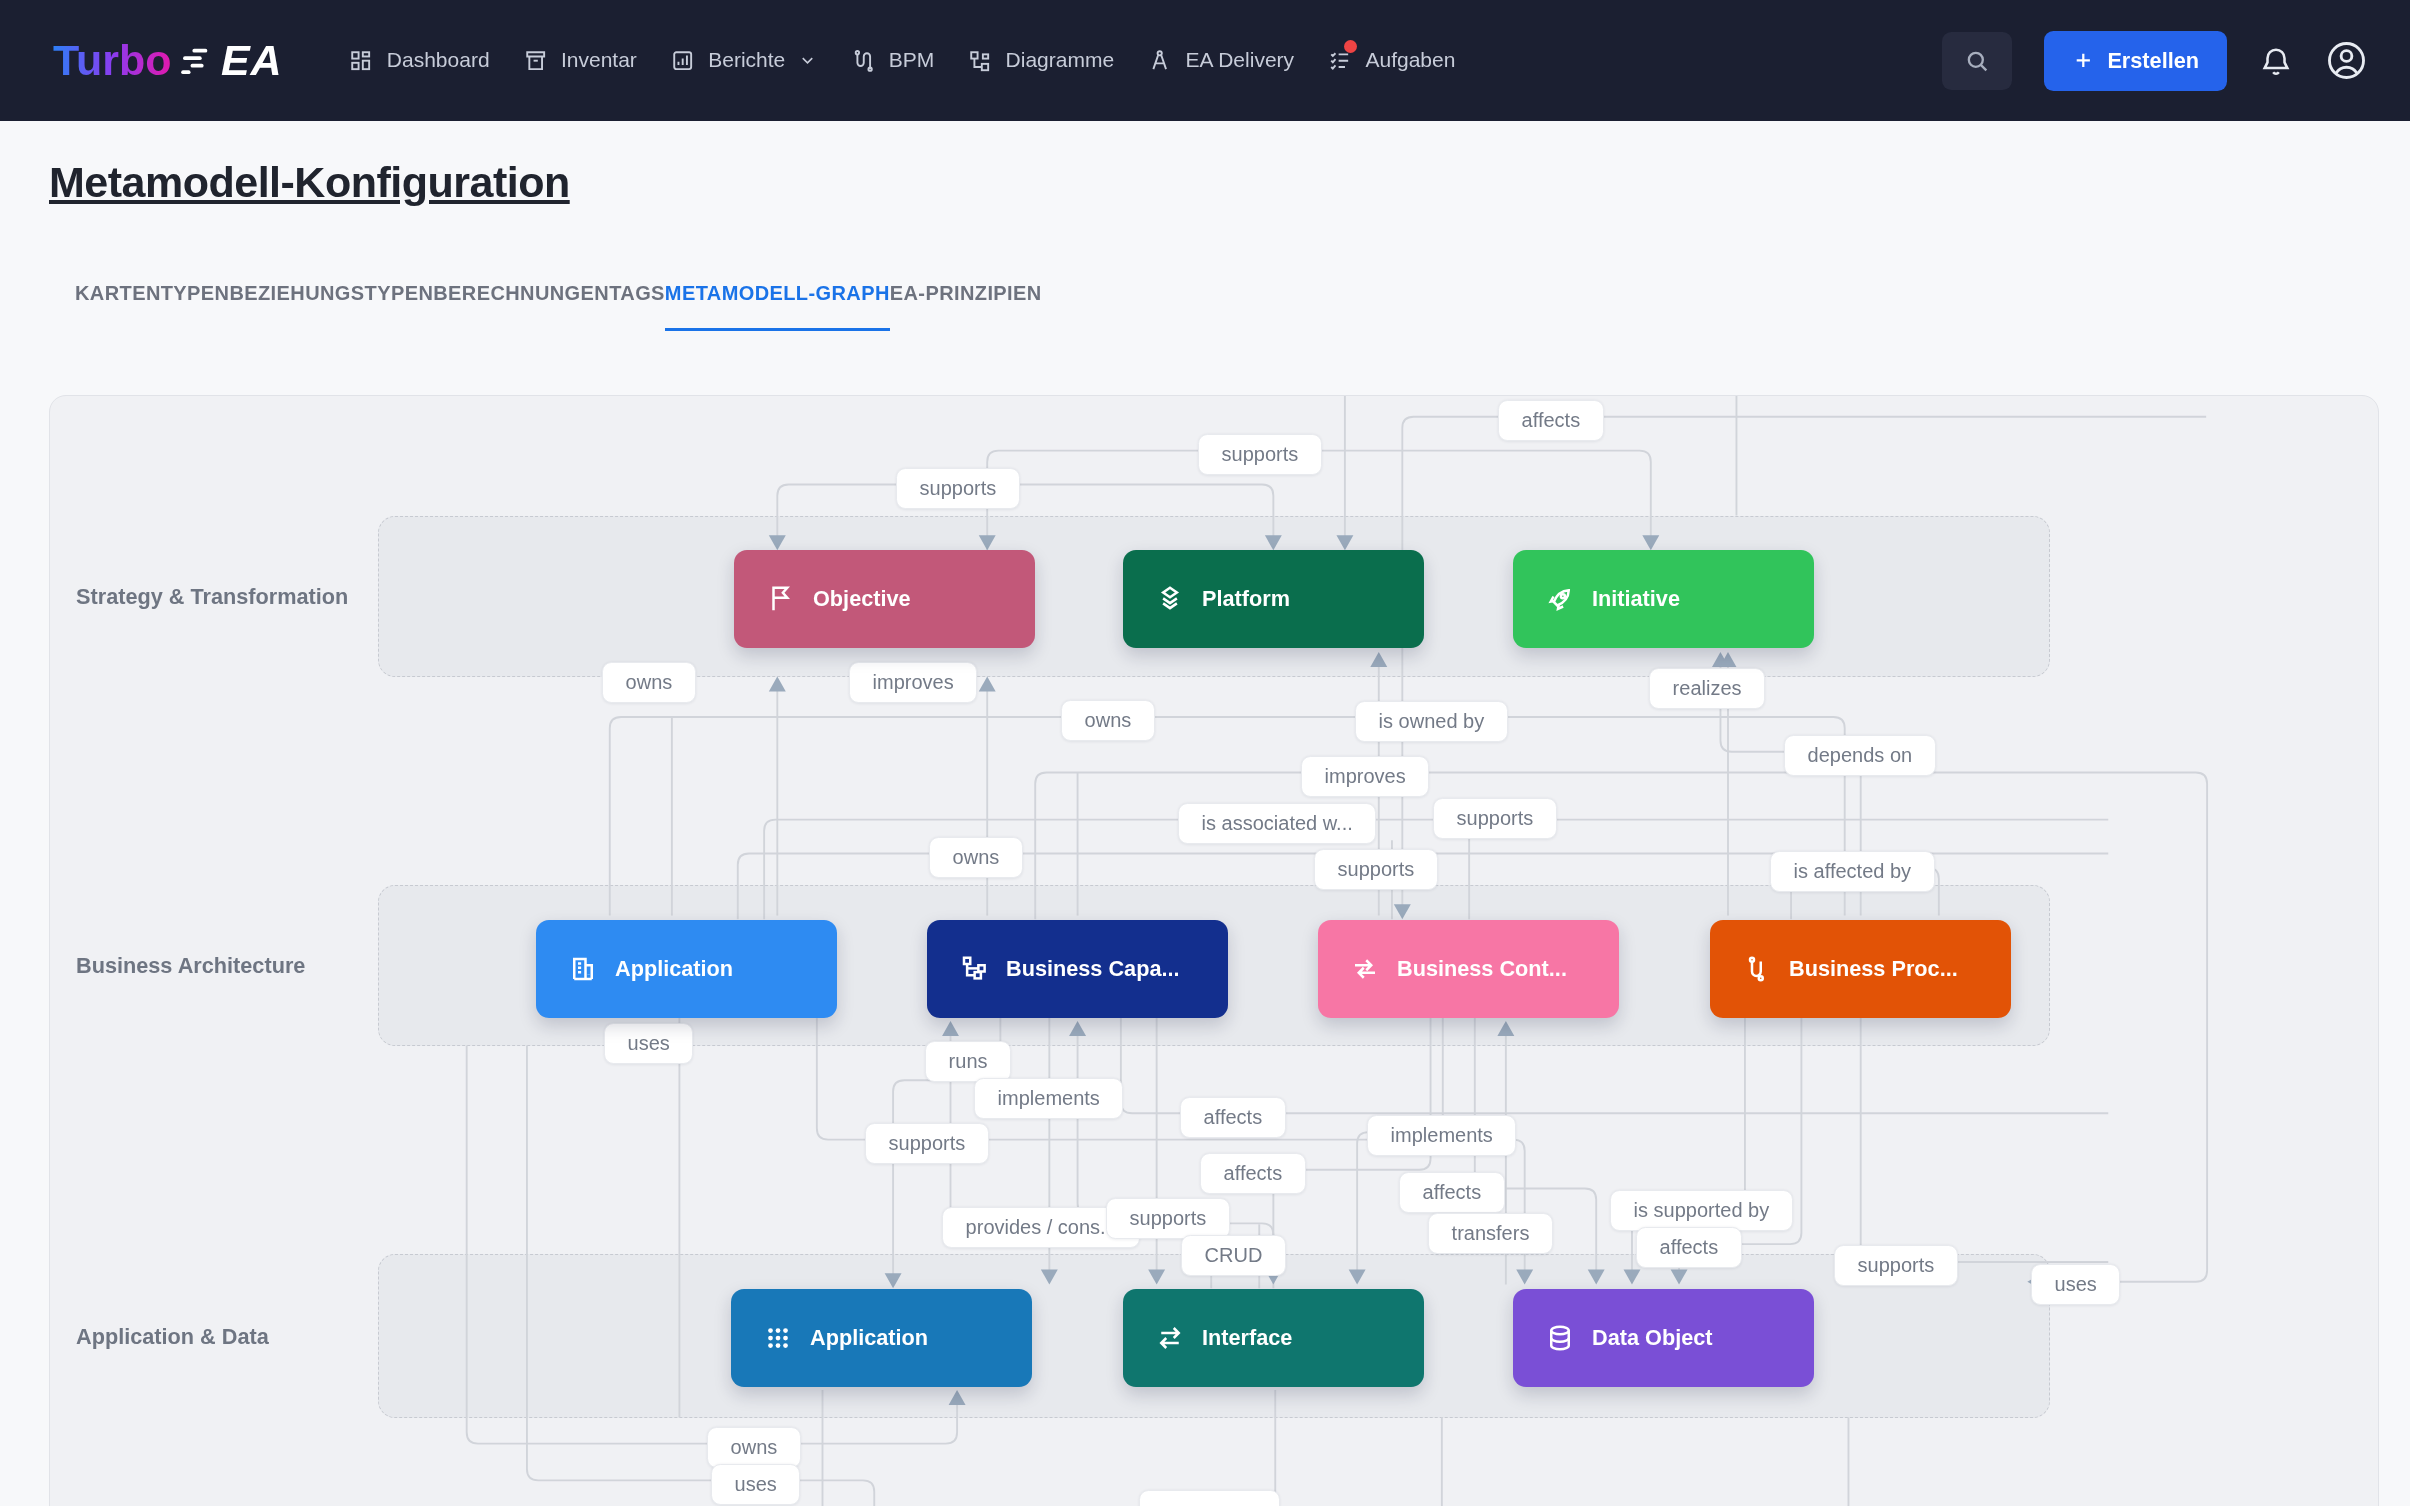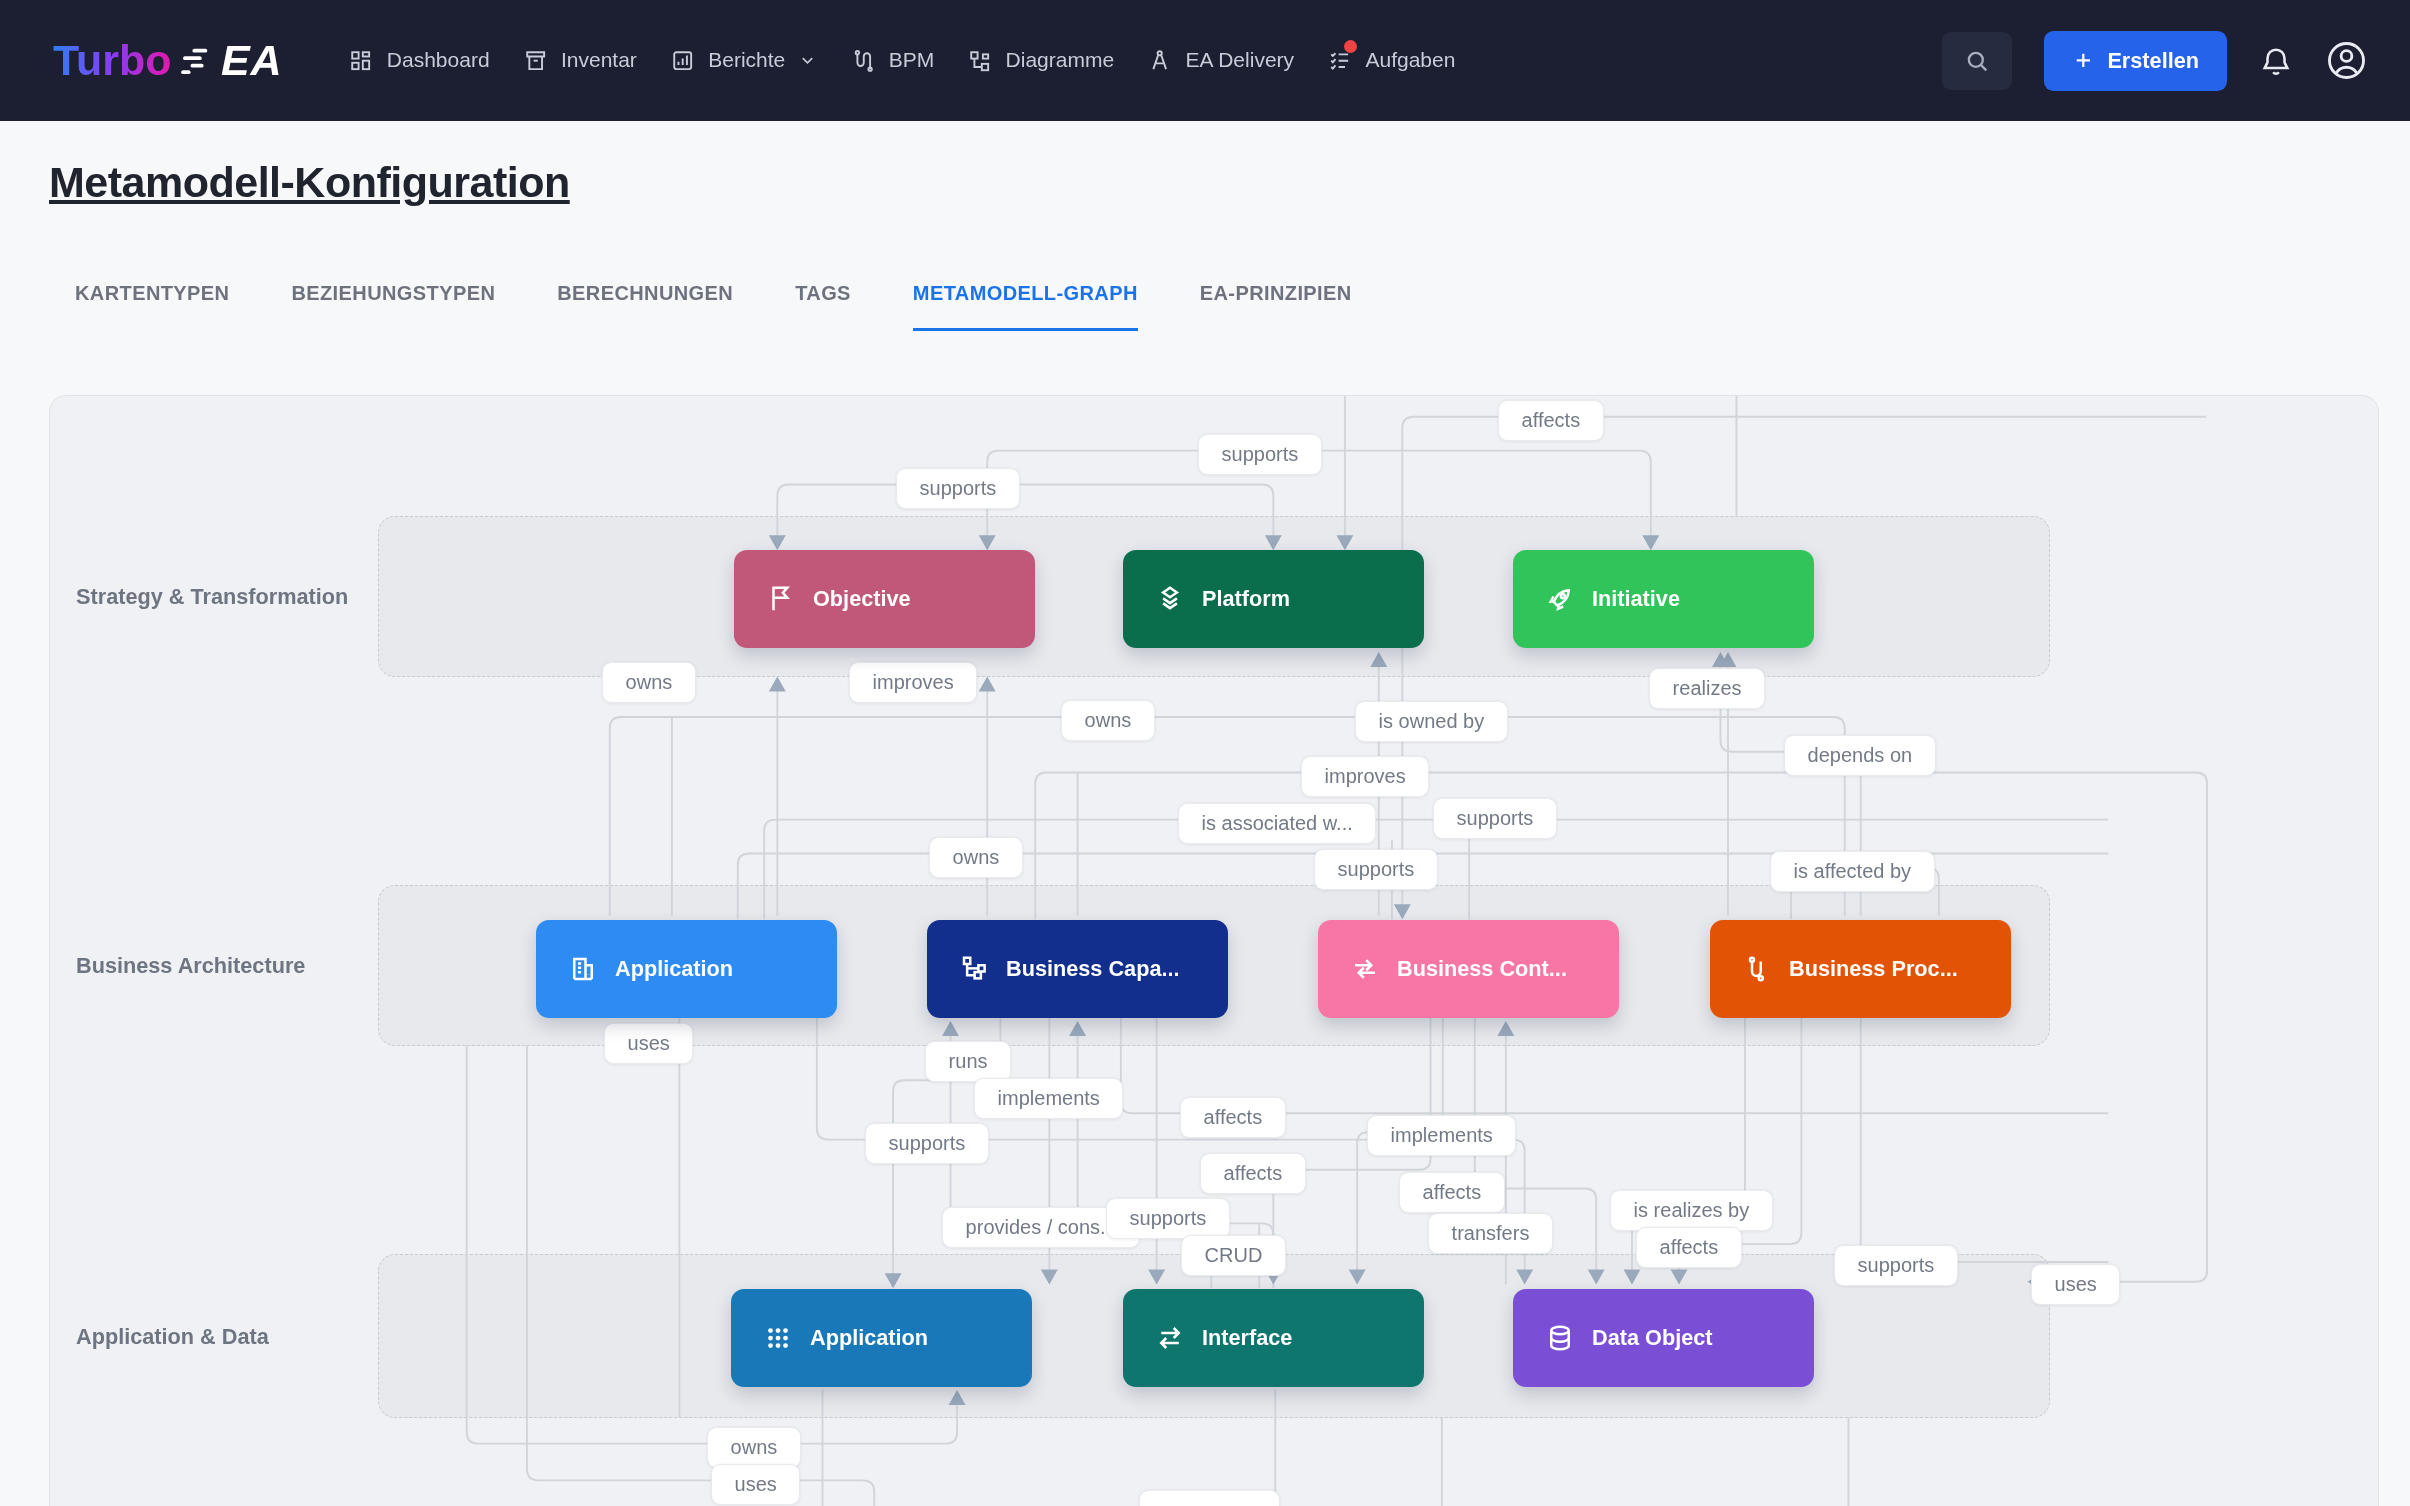--- a/index.html
+++ b/index.html
@@ -25,21 +25,21 @@
   .search-btn { width:70px; height:58px; background:#272b3f; border-radius:9.4px;
     display:flex; align-items:center; justify-content:center; cursor:pointer; }
   .create-btn { height:60px; padding:0 28px; background:#2563eb; border-radius:9.4px; border:none;
     display:flex; align-items:center; gap:13px; color:#fff; font-size:21.7px; font-weight:600;
     cursor:pointer; font-family:inherit; }
   .icon-btn { background:none; border:none; cursor:pointer; display:flex; align-items:center; }
 
   
   .page-title { position:absolute; left:49px; top:158px; font-size:43px; font-weight:700;
     color:#20242e; letter-spacing:-0.5px;text-decoration:underline; }
-  .tabs { position:absolute; left:75px; top:282px; display:flex; gap:62px; }
+  .tabs { position:absolute; left:75px; top:282px; display:flex; }
   .tab { font-size:20px; font-weight:600; letter-spacing:0.4px; color:#6d727e;
     padding-bottom:22.6px; cursor:pointer; white-space:nowrap; }
   .tab.active { color:#1a73e8; border-bottom:3.8px solid #1a73e8; }
 
   
   .graph-card { position:absolute; left:49px; top:395px; width:2330px; height:1186px;
     background:#f0f1f4; border:0.9px solid #e1e3e8; border-radius:17px; overflow:hidden; }
   .lane { position:absolute; left:328px; width:1672px; background:#e7e9ed;
     border:1.9px dashed #c7cad1; border-radius:17px; }
   .lane-label { position:absolute; left:26px; width:292px; font-size:21.7px; font-weight:700;
@@ -276,21 +276,21 @@
   <div class="pill" style="left:924px;top:682px;">implements</div>
   <div class="pill" style="left:815px;top:727px;">supports</div>
   <div class="pill" style="left:1130px;top:701px;">affects</div>
   <div class="pill" style="left:1150px;top:757px;">affects</div>
   <div class="pill" style="left:1317px;top:719px;">implements</div>
   <div class="pill" style="left:1349px;top:776px;">affects</div>
   <div class="pill" style="left:892px;top:811px;">provides / cons...</div>
   <div class="pill" style="left:1056px;top:802px;">supports</div>
   <div class="pill" style="left:1131px;top:839px;">CRUD</div>
   <div class="pill" style="left:1378px;top:817px;">transfers</div>
-  <div class="pill" style="left:1560px;top:794px;">is realizes by</div>
+  <div class="pill" style="left:1560px;top:794px;">is supported by</div>
   <div class="pill" style="left:1586px;top:831px;">affects</div>
   <div class="pill" style="left:1784px;top:849px;">supports</div>
   <div class="pill" style="left:1981px;top:868px;">uses</div>
   <div class="pill" style="left:657px;top:1031px;">owns</div>
   <div class="pill" style="left:661px;top:1068px;">uses</div>
   <div class="pill" style="left:1089px;top:1094px;min-width:141px;min-height:38px;"></div>
 
   <div class="gnode" style="left:684px;top:154px;background:#c25879;">
     <svg width="30" height="30" viewBox="0 0 24 24" fill="none" stroke="#fff" stroke-width="2">
         <path d="M6 21V3h11l-3.5 4 3.5 4H6"></path>

